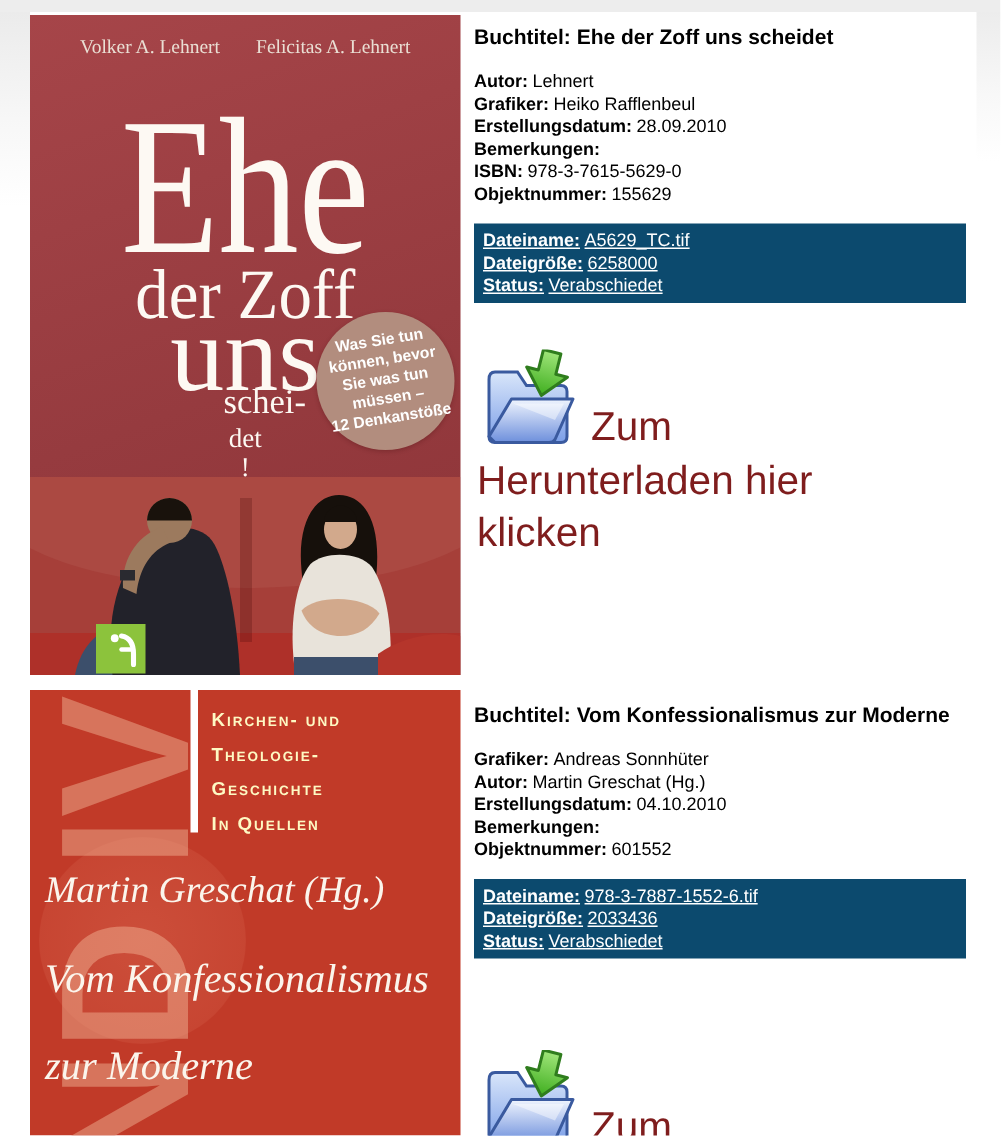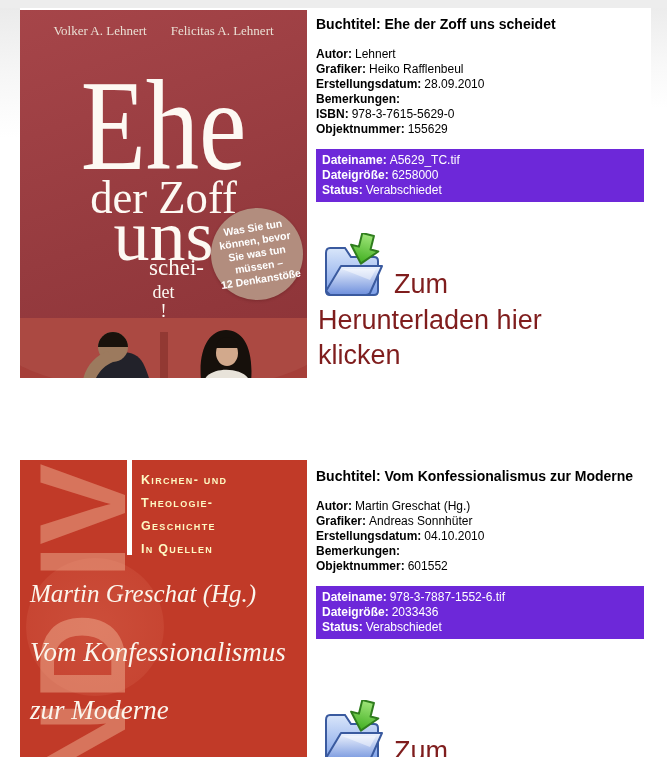--- a/index.html
+++ b/index.html
@@ -9,21 +9,21 @@
     font-family:"Liberation Sans",sans-serif;
   }
   .topstrip{position:absolute;top:0;left:0;width:667px;height:8px;background:#ededed;}
   .leftfade{position:absolute;left:0;top:8px;width:20px;height:130px;
     background:linear-gradient(180deg,#ebebeb 0%,#f7f7f7 55%,#ffffff 100%);}
   .cornerfade{position:absolute;right:0;top:8px;width:16px;height:100px;
     background:linear-gradient(180deg,#ececec 0%,#f8f8f8 55%,#ffffff 100%);}
 
   
   .cover{position:absolute;overflow:hidden;}
-  .cover1{left:20px;top:10px;width:287px;height:368px;
+  .cover1{left:20px;top:10px;width:287px;height:440px;
     background:linear-gradient(160deg,#a64549 0%,#963b3f 55%,#8c3337 100%);}
   .cover2{left:20px;top:460px;width:287px;height:297px;background:#c13a28;}
 
   .authors{position:absolute;top:13px;left:0;width:100%;display:flex;justify-content:center;gap:24px;
     font-family:"Liberation Serif",serif;font-size:13px;color:#eadfd4;white-space:nowrap;}
   .t{position:absolute;left:0;width:100%;text-align:center;color:#fdf9f3;
     font-family:"Liberation Serif",serif;line-height:1;}
   .t-ehe{top:50px;font-size:130px;transform:scaleX(0.82);}
   .t-zoff{top:164px;font-size:47px;transform:scaleX(0.95);}
   .t-uns{top:190px;font-size:72px;}
@@ -57,21 +57,21 @@
   .ctitle1{top:177px;font-size:27px;}
   .ctitle2{top:235px;font-size:27px;}
 
   
   .info{position:absolute;left:316px;width:332px;font-size:12px;color:#000;}
   .info1{top:16px;}
   .info2{top:468px;}
   .heading{font-size:14px;font-weight:bold;line-height:17px;margin:0 0 14px 0;}
   .field{line-height:15px;}
   .field b{margin-right:3px;}
-  .filebox{margin-top:12px;background:#6d28d9;color:#ffffff;padding:4px 6px;width:316px;}
+  .filebox{margin-top:12px;background:#0c4a6e;color:#ffffff;padding:4px 6px;width:316px;text-decoration:underline;}
   .filebox .field b{color:#ffffff;}
 
   .download{position:absolute;left:318px;width:268px;display:block;text-decoration:none;
     color:#7f1d1d;font-size:27px;line-height:35px;cursor:pointer;}
   .download1{top:233px;}
   .download2{top:700px;}
   .dl-icon{display:inline-block;width:70px;height:70px;vertical-align:-10px;margin-right:6px;}
 </style>
 </head>
 <body>
@@ -187,22 +187,22 @@
     <div>In Quellen</div>
   </div>
   <div class="circle-deco"></div>
   <div class="c2t editor">Martin Greschat (Hg.)</div>
   <div class="c2t ctitle1">Vom Konfessionalismus</div>
   <div class="c2t ctitle2">zur Moderne</div>
 </div>
 
 <div class="info info2">
   <div class="heading">Buchtitel: Vom Konfessionalismus zur Moderne</div>
+  <div class="field"><b>Grafiker:</b><span>Andreas Sonnhüter</span></div>
   <div class="field"><b>Autor:</b><span>Martin Greschat (Hg.)</span></div>
-  <div class="field"><b>Grafiker:</b><span>Andreas Sonnhüter</span></div>
   <div class="field"><b>Erstellungsdatum:</b><span>04.10.2010</span></div>
   <div class="field"><b>Bemerkungen:</b><span></span></div>
   <div class="field"><b>Objektnummer:</b><span>601552</span></div>
   <div class="filebox">
     <div class="field"><b>Dateiname:</b><span>978-3-7887-1552-6.tif</span></div>
     <div class="field"><b>Dateigröße:</b><span>2033436</span></div>
     <div class="field"><b>Status:</b><span>Verabschiedet</span></div>
   </div>
 </div>
 

